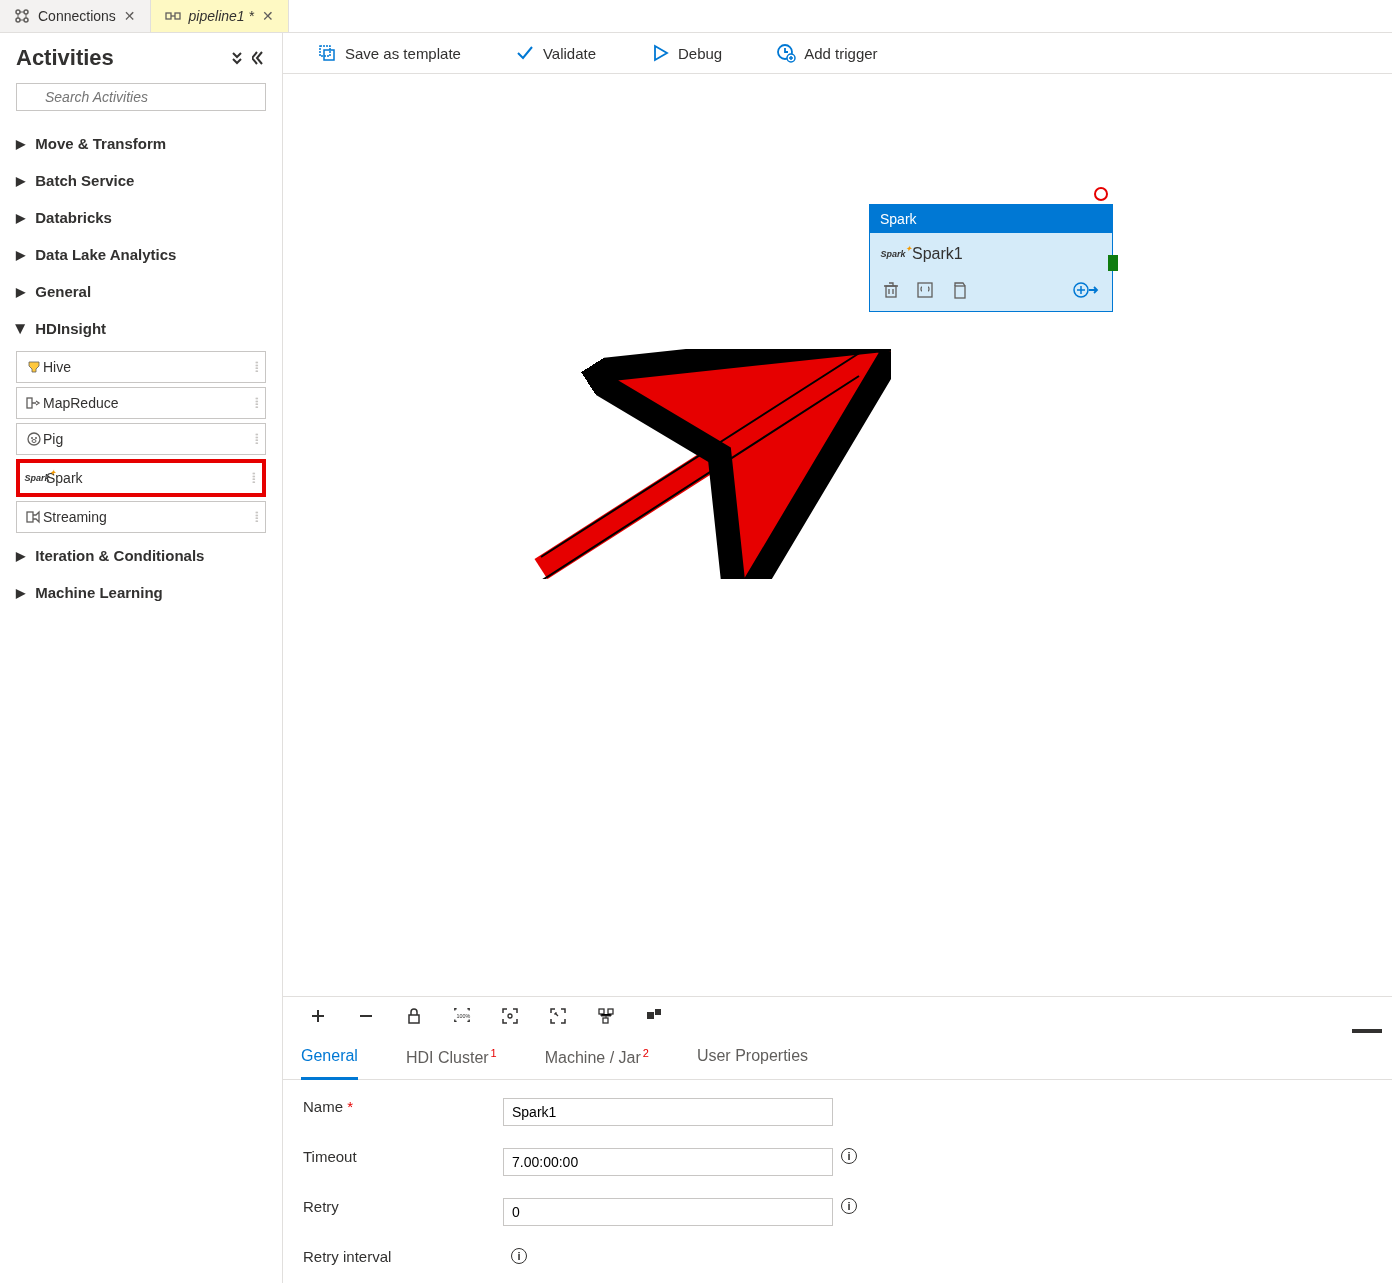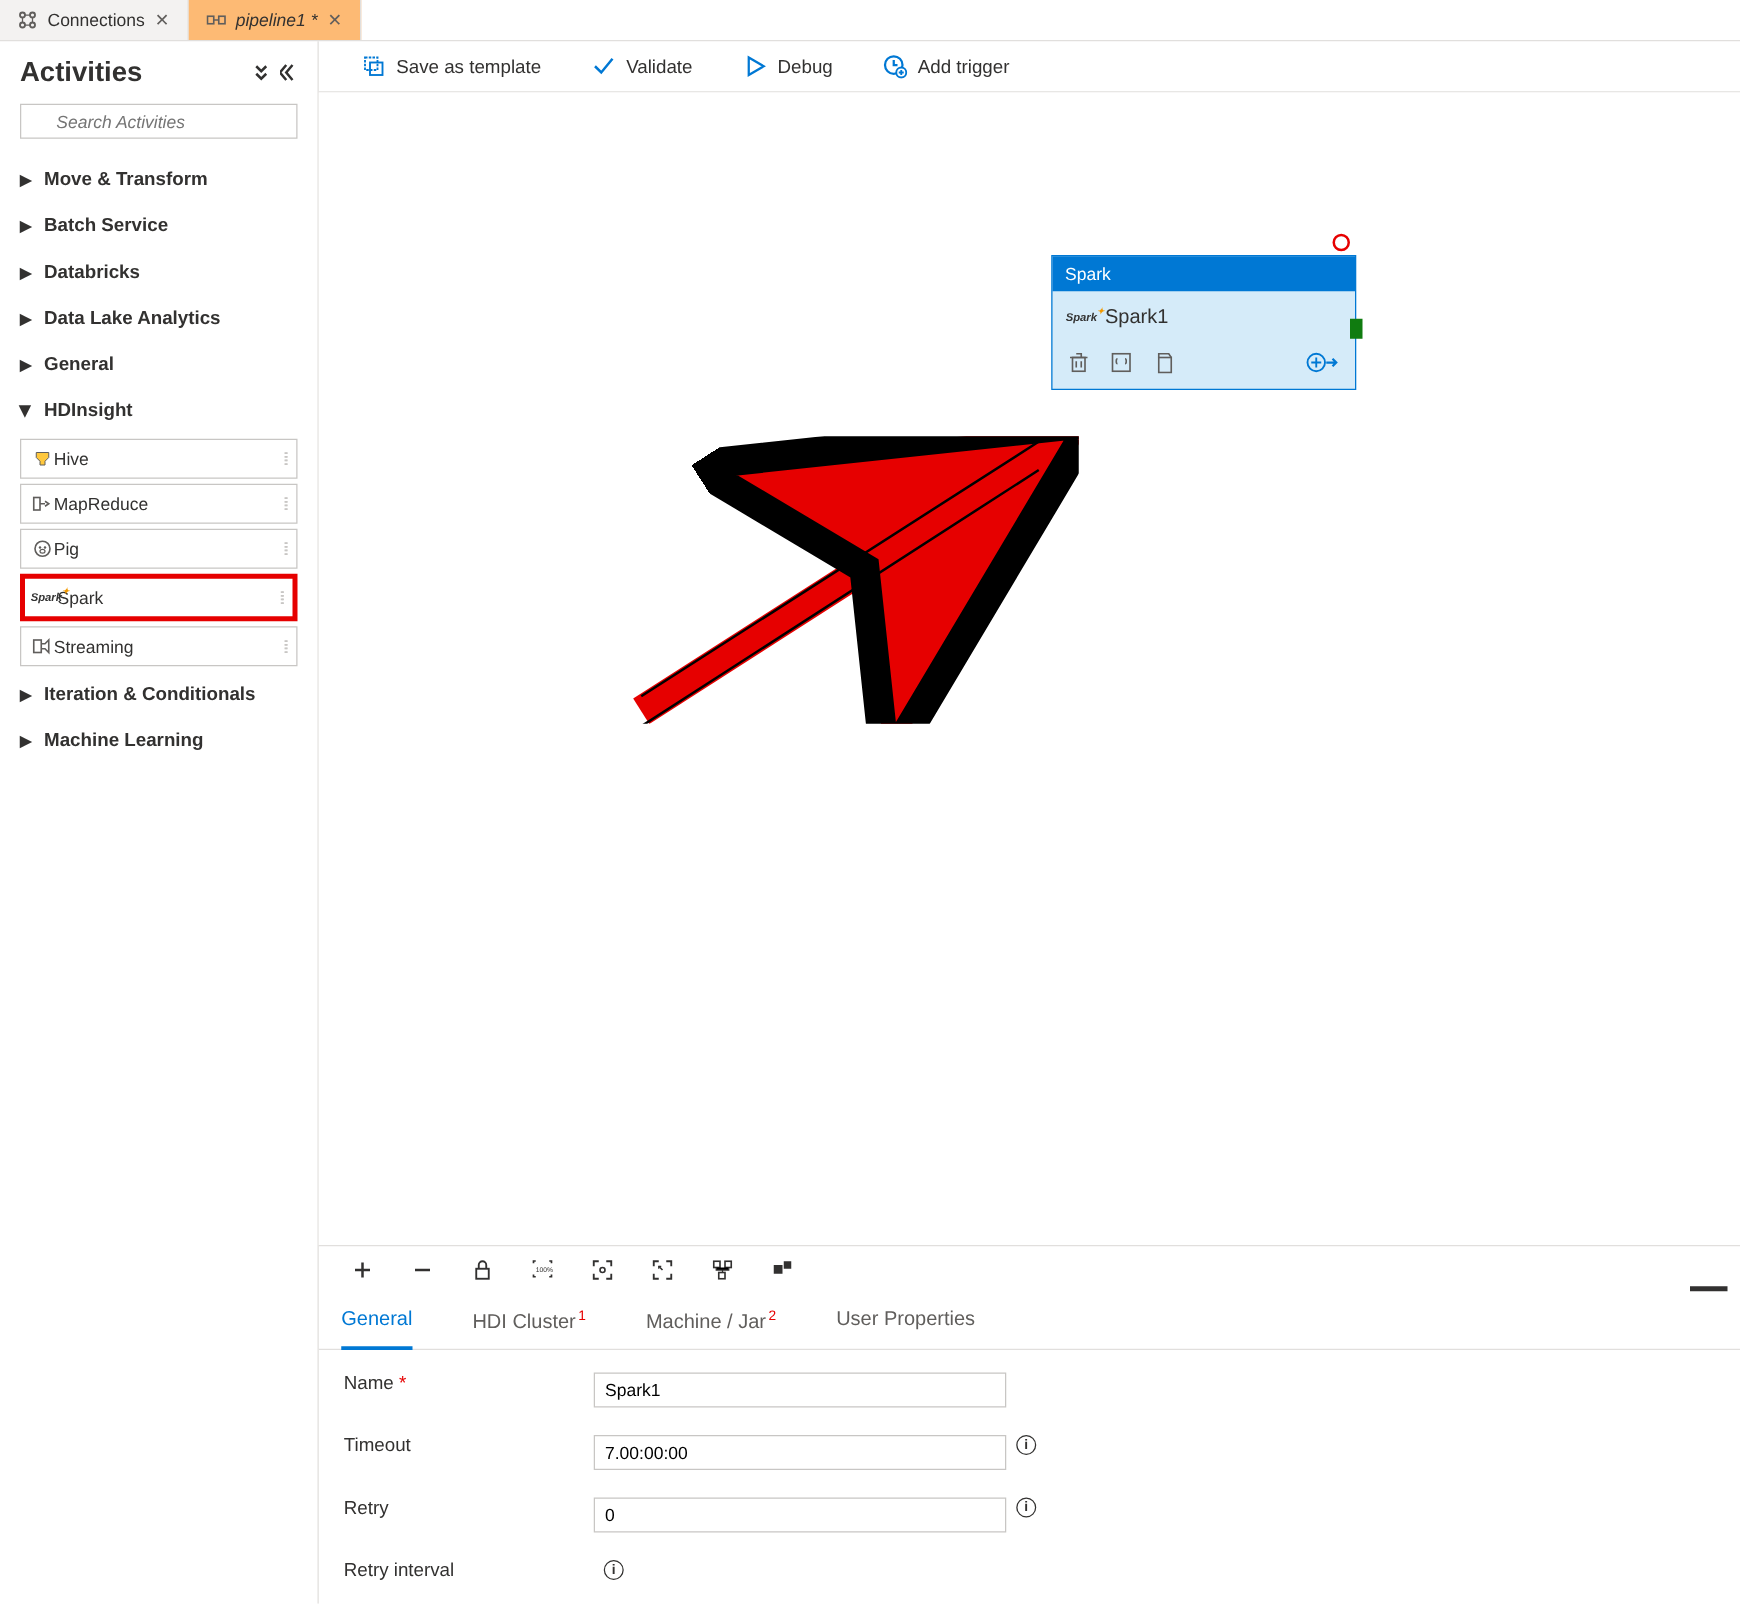--- a/index.html
+++ b/index.html
@@ -1,39 +1,39 @@
 <!DOCTYPE html>
 <html><head>
 <meta charset="utf-8">
 <style>
 * { box-sizing: border-box; margin: 0; padding: 0; }
 body { font-family: 'Segoe UI', Arial, sans-serif; font-size: 14px; color: #323130; background: #fff; }
 .tabs-bar { display: flex; border-bottom: 1px solid #e1dfdd; background: #fff; }
 .tab { display: flex; align-items: center; padding: 8px 14px; gap: 8px; border-right: 1px solid #e1dfdd; cursor: pointer; }
 .tab.inactive { background: #f3f2f1; }
-.tab.active { background: #fdba74; }
+.tab.active { background: #fef9c3; }
 .tab-icon { width: 16px; height: 16px; display: flex; align-items: center; justify-content: center; }
 .tab-close { cursor: pointer; font-size: 14px; color: #605e5c; }
 .main { display: flex; height: calc(100vh - 36px); }
-.sidebar { width: 255px; border-right: 1px solid #e1dfdd; padding: 12px 16px; overflow-y: auto; }
+.sidebar { width: 283px; border-right: 1px solid #e1dfdd; padding: 12px 16px; overflow-y: auto; }
 .sidebar-header { display: flex; align-items: center; justify-content: space-between; margin-bottom: 12px; }
 .sidebar-title { font-size: 22px; font-weight: 600; }
 .sidebar-chevrons { display: flex; gap: 8px; font-size: 14px; }
 .chev-btn { cursor: pointer; }
 .search-box { width: 100%; border: 1px solid #c8c6c4; padding: 5px 22px 5px 28px; font-size: 14px; font-style: italic; color: #a19f9d; margin-bottom: 14px; position: relative; }
 .search-wrap { position: relative; }
 .search-wrap .mag { position: absolute; left: 8px; top: 7px; color: #a19f9d; }
 .category { display: flex; align-items: center; gap: 10px; padding: 10px 0; font-weight: 600; font-size: 15px; cursor: pointer; }
 .caret { font-size: 12px; }
 .activity-item { display: flex; align-items: center; border: 1px solid #c8c6c4; padding: 6px 8px; margin: 4px 0; background: #fff; cursor: grab; position: relative; }
 .activity-item .grip { margin-left: auto; color: #c8c6c4; font-size: 14px; letter-spacing: -2px; }
 .activity-item.highlighted { border: 4px solid #e60000; }
 .act-icon { width: 18px; height: 18px; display: flex; align-items: center; justify-content: center; }
 .content { flex: 1; display: flex; flex-direction: column; position: relative; }
-.toolbar { display: flex; gap: 40px; padding: 10px 34px; border-bottom: 1px solid #e1dfdd; }
+.toolbar { display: flex; gap: 54px; padding: 10px 34px; border-bottom: 1px solid #e1dfdd; }
 .tool-btn { display: flex; align-items: center; gap: 8px; cursor: pointer; font-size: 15px; }
 .tool-icon { width: 20px; height: 20px; }
 .canvas { flex: 1; position: relative; background: #fff; }
 .node { position: absolute; left: 586px; top: 130px; width: 244px; border: 1px solid #0078d4; background: #d5ebf9; }
 .node-header { background: #0078d4; color: #fff; padding: 6px 10px; font-size: 14px; }
 .node-body { padding: 12px 14px; display: flex; align-items: center; gap: 10px; }
 .node-actions { padding: 6px 12px 12px; display: flex; gap: 16px; color: #605e5c; }
 .node-actions .spacer { flex: 1; }
 .node-handle { position: absolute; right: -6px; top: 50px; width: 10px; height: 16px; background: #107c10; }
 .node-status { position: absolute; right: 4px; top: -18px; width: 14px; height: 14px; border: 2px solid #e60000; border-radius: 50%; background: #fff; }

